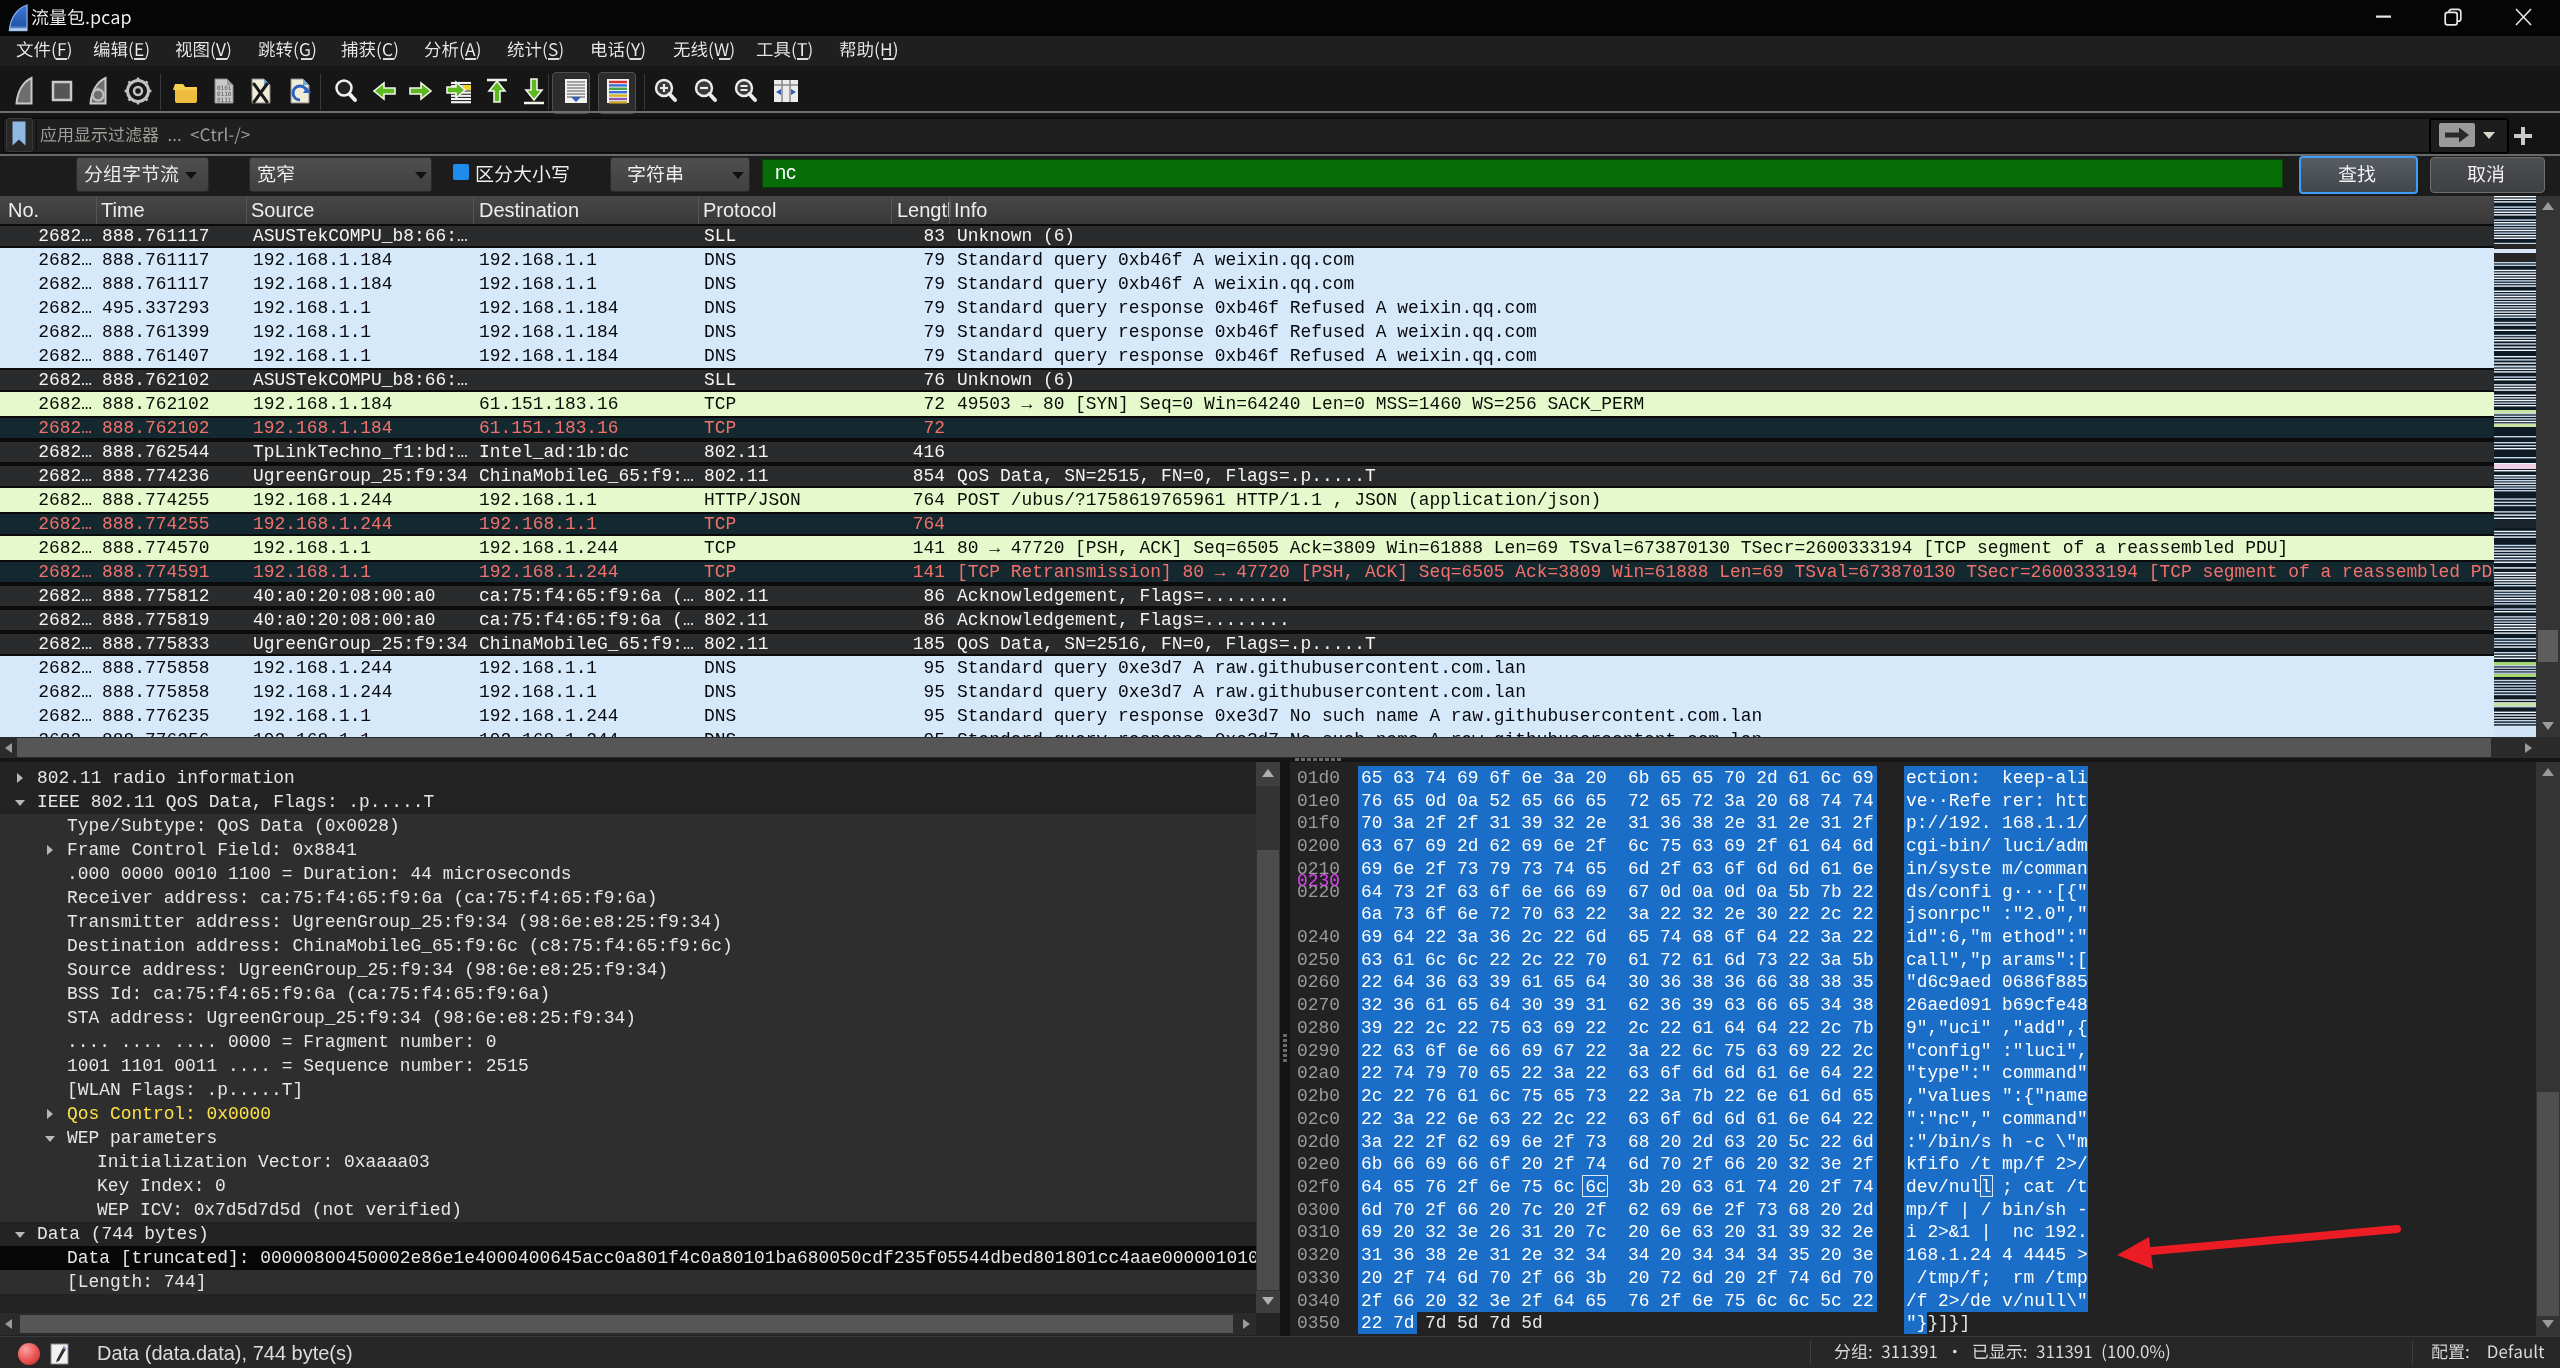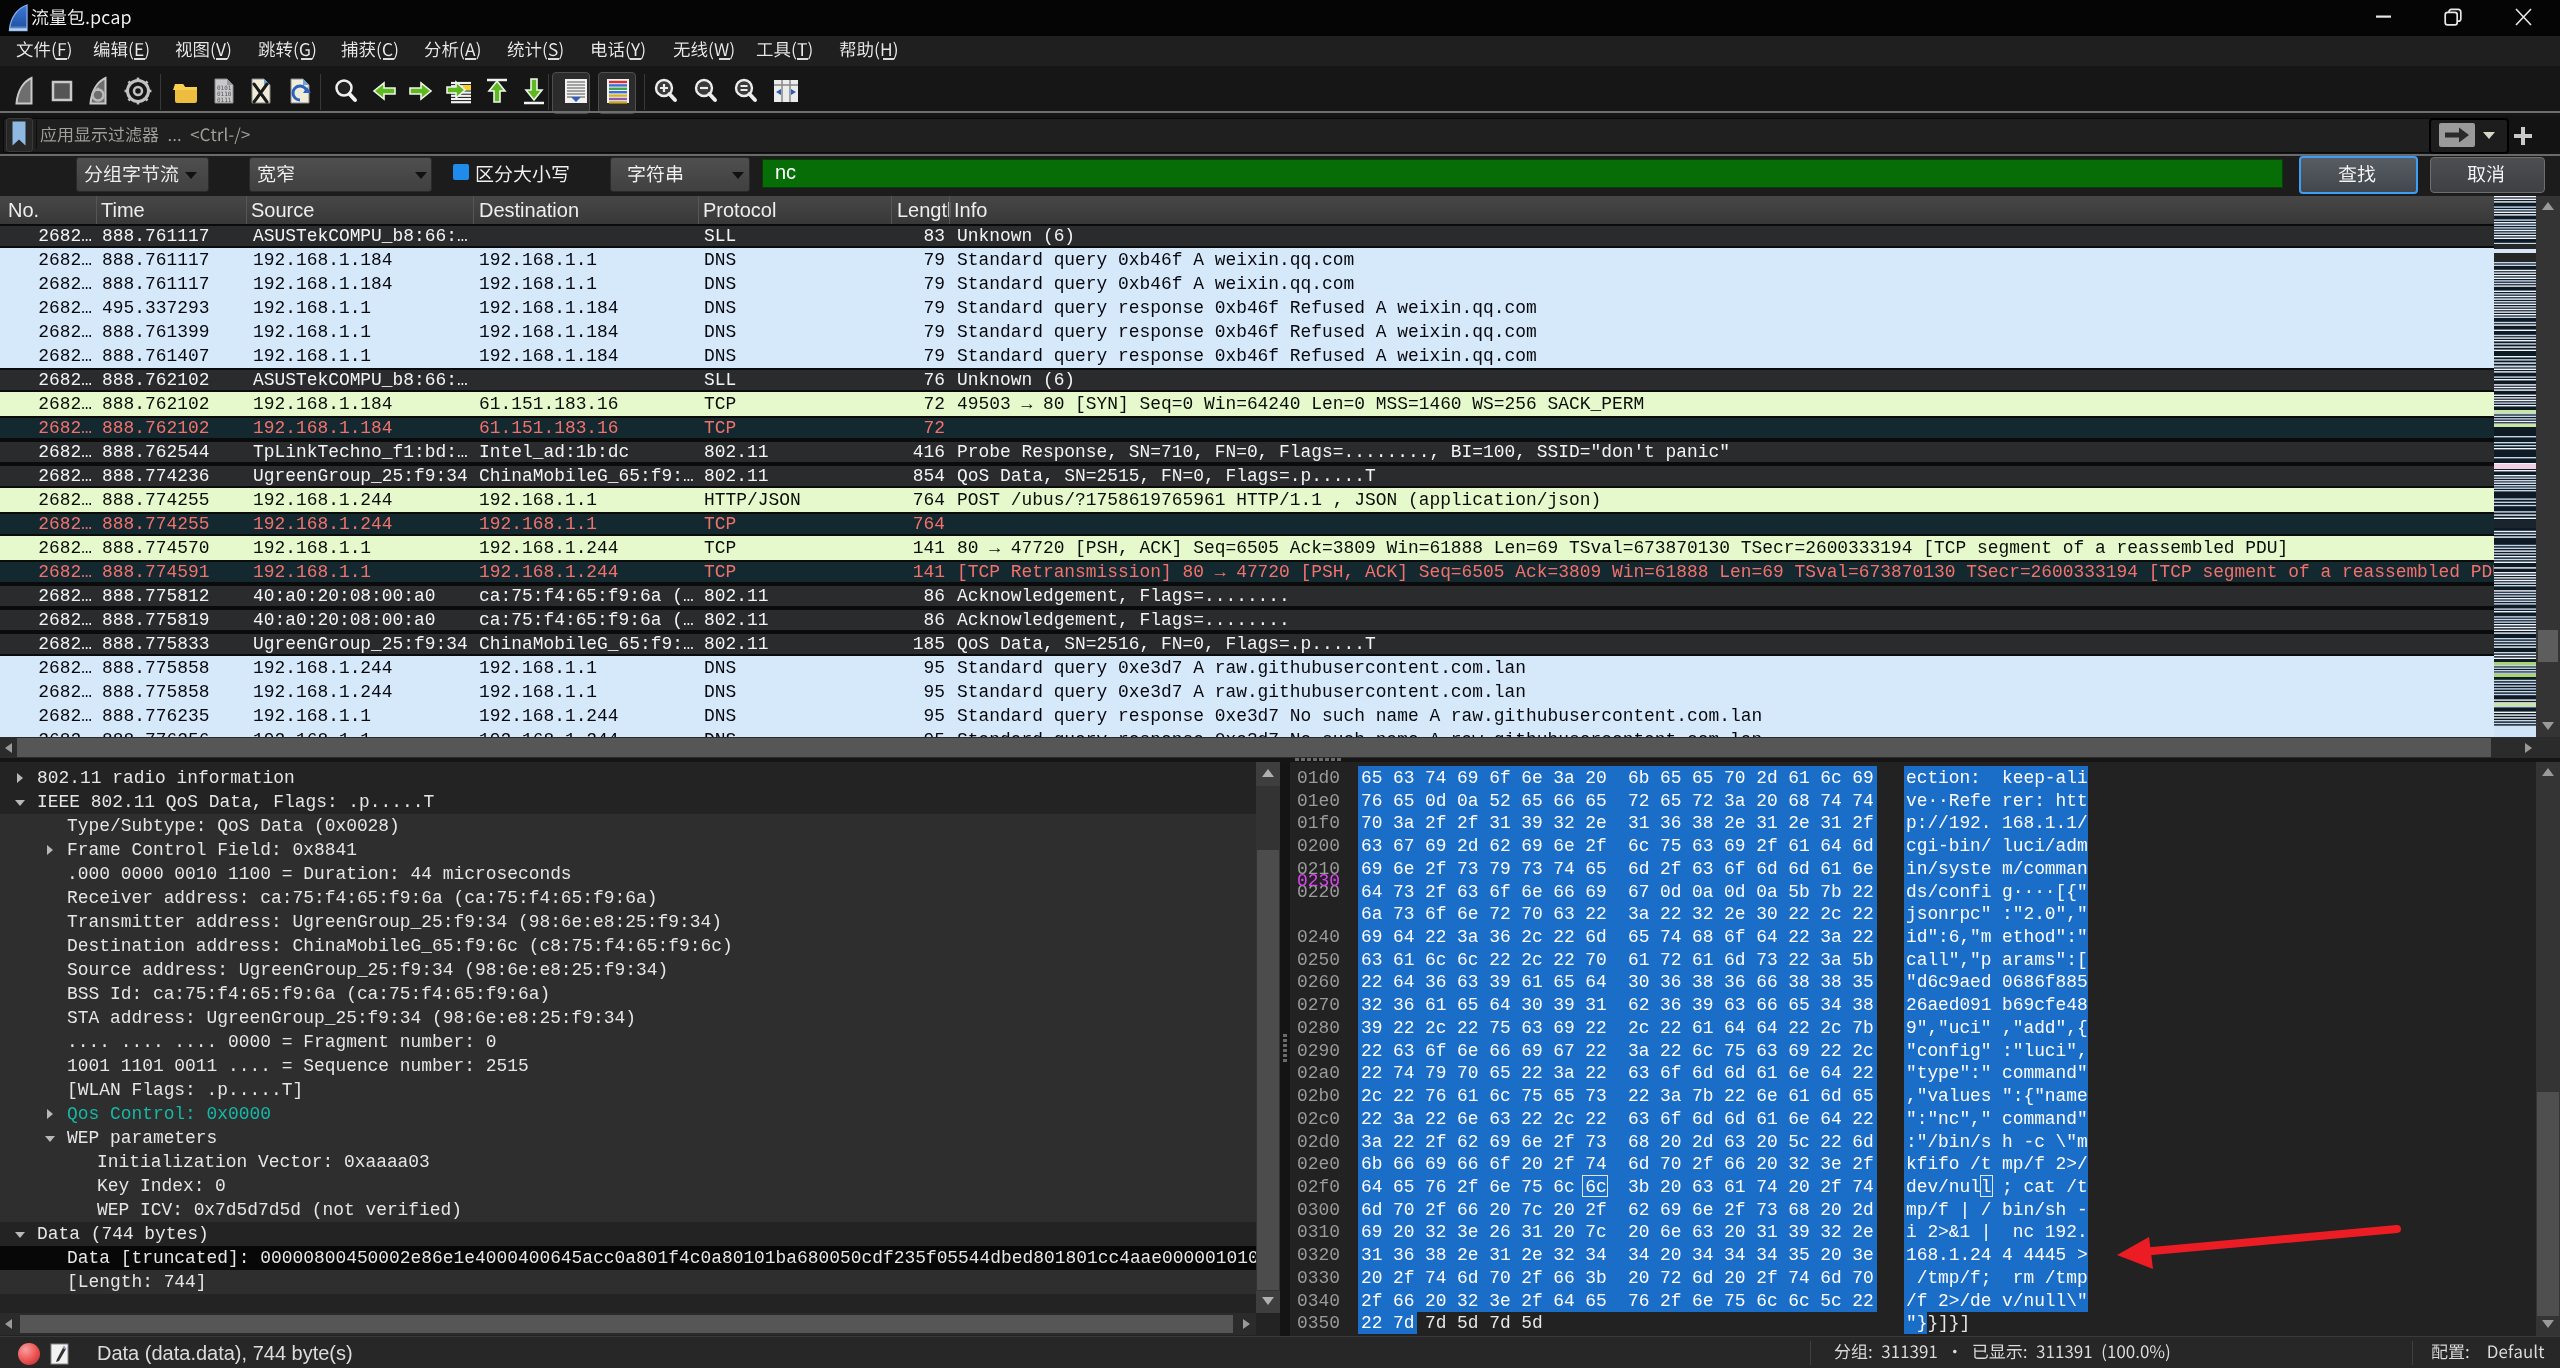--- a/index.html
+++ b/index.html
@@ -379,21 +379,20 @@
 <span class="m" style="position:absolute;left:704px;top:1px">TCP</span>
 <span class="m" style="position:absolute;right:1549px;top:1px">72</span>
 </div>
 <div style="position:absolute;left:0;top:440px;width:2494px;height:24px;background:#2a2b2c;color:#f4f4f4;box-shadow:inset 0 2px 0 #0b0b0b, inset 0 -2px 0 #0b0b0b;">
 <span class="m" style="position:absolute;right:2402px;top:1px">2682…</span>
 <span class="m" style="position:absolute;left:102px;top:1px">888.762544</span>
 <span class="m" style="position:absolute;left:253px;top:1px">TpLinkTechno_f1:bd:…</span>
 <span class="m" style="position:absolute;left:479px;top:1px">Intel_ad:1b:dc</span>
 <span class="m" style="position:absolute;left:704px;top:1px">802.11</span>
 <span class="m" style="position:absolute;right:1549px;top:1px">416</span>
-<span class="m" style="position:absolute;left:957px;top:1px;white-space:pre">Probe Response, SN=710, FN=0, Flags=........, BI=100, SSID="don't panic"</span>
 </div>
 <div style="position:absolute;left:0;top:464px;width:2494px;height:24px;background:#2a2b2c;color:#f4f4f4;box-shadow:inset 0 2px 0 #0b0b0b, inset 0 -2px 0 #0b0b0b;">
 <span class="m" style="position:absolute;right:2402px;top:1px">2682…</span>
 <span class="m" style="position:absolute;left:102px;top:1px">888.774236</span>
 <span class="m" style="position:absolute;left:253px;top:1px">UgreenGroup_25:f9:34</span>
 <span class="m" style="position:absolute;left:479px;top:1px">ChinaMobileG_65:f9:…</span>
 <span class="m" style="position:absolute;left:704px;top:1px">802.11</span>
 <span class="m" style="position:absolute;right:1549px;top:1px">854</span>
 <span class="m" style="position:absolute;left:957px;top:1px;white-space:pre">QoS Data, SN=2515, FN=0, Flags=.p.....T</span>
 </div>
@@ -721,21 +720,21 @@
   </div>
 <div style="position:absolute;left:0;top:1030px;width:1256px;height:24px;background:#2e2e2e;color:#e6e6e6;overflow:hidden">
     <span class="m" style="position:absolute;left:67px;top:1px;white-space:pre">.... .... .... 0000 = Fragment number: 0</span>
   </div>
 <div style="position:absolute;left:0;top:1054px;width:1256px;height:24px;background:#2e2e2e;color:#e6e6e6;overflow:hidden">
     <span class="m" style="position:absolute;left:67px;top:1px;white-space:pre">1001 1101 0011 .... = Sequence number: 2515</span>
   </div>
 <div style="position:absolute;left:0;top:1078px;width:1256px;height:24px;background:#2e2e2e;color:#e6e6e6;overflow:hidden">
     <span class="m" style="position:absolute;left:67px;top:1px;white-space:pre">[WLAN Flags: .p.....T]</span>
   </div>
-<div style="position:absolute;left:0;top:1102px;width:1256px;height:24px;background:#2e2e2e;color:#14b8a6;overflow:hidden">
+<div style="position:absolute;left:0;top:1102px;width:1256px;height:24px;background:#2e2e2e;color:#fde047;overflow:hidden">
     <svg style="position:absolute;left:44px;top:6px" width="12" height="12">
       <path d="M3 1 L9 6 L3 11 Z" fill="#b8b8b8"></path>
     </svg>
     <span class="m" style="position:absolute;left:67px;top:1px;white-space:pre">Qos Control: 0x0000</span>
   </div>
 <div style="position:absolute;left:0;top:1126px;width:1256px;height:24px;background:#2e2e2e;color:#e6e6e6;overflow:hidden">
     <svg style="position:absolute;left:44px;top:7px" width="12" height="12">
       <path d="M1 3 L11 3 L6 9 Z" fill="#b8b8b8"></path>
     </svg>
     <span class="m" style="position:absolute;left:67px;top:1px;white-space:pre">WEP parameters</span>

